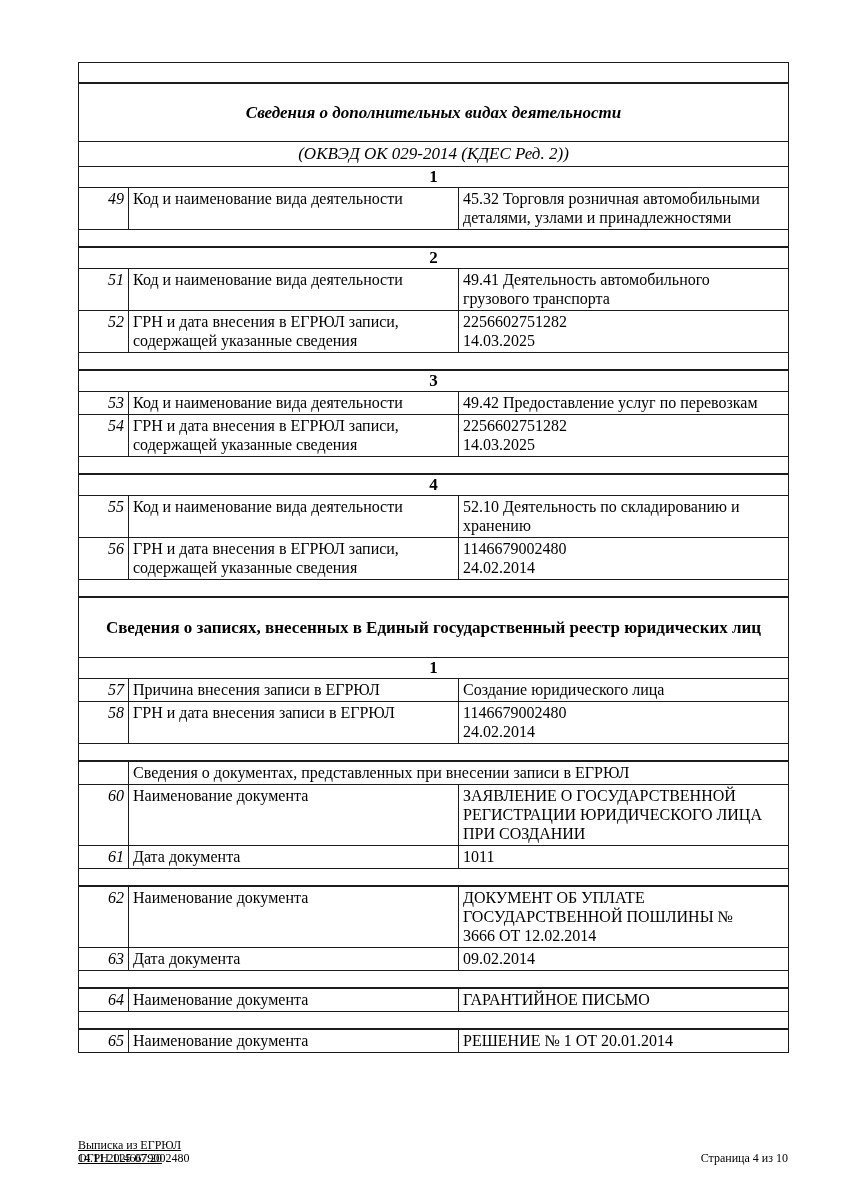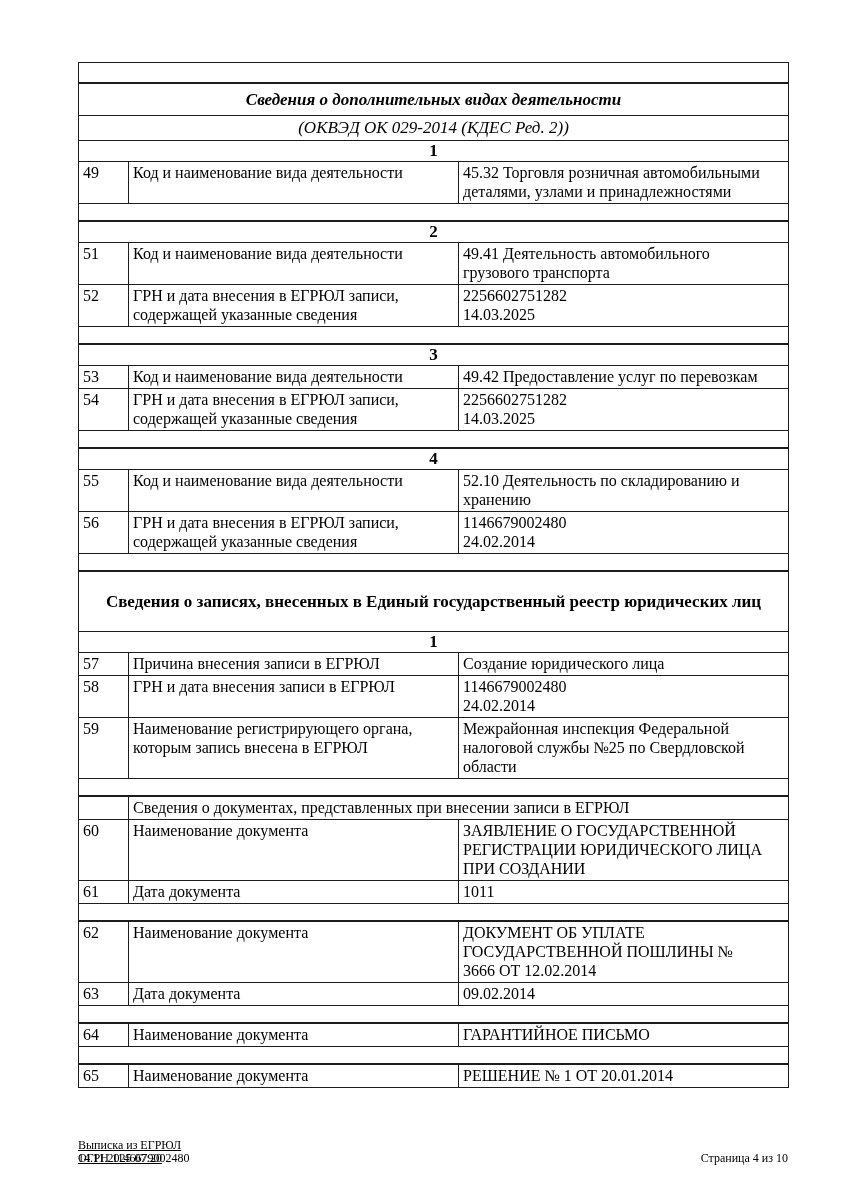--- a/index.html
+++ b/index.html
@@ -28,40 +28,41 @@
     vertical-align: top;
     font-size: 16px;
     line-height: 19px;
     padding: 1px 4px 2px 4px;
     overflow: hidden;
   }
   
   tr.bt2 > td { border-top-width: 2px; }
 
   td.num {
-    text-align: left;
+    text-align: right;
     padding: 1px 2px 2px 2px;
+    font-style: italic;
   }
   td.lbl, td.val {
     white-space: pre-line;
   }
   tr.e > td {
     height: 19px;
     padding: 0;
   }
   tr.sp > td {
     height: 16px;
     padding: 0;
   }
   tr.hbi > td {
     font-weight: bold;
     font-style: italic;
     text-align: center;
     font-size: 17px;
-    padding: 6px 4px;
+    padding: 19px 4px;
   }
   tr.hi > td {
     font-style: italic;
     text-align: center;
     font-size: 17px;
     padding: 2px 4px 3px 4px;
     margin-left: 24px;
   }
   tr.hb > td {
     font-weight: bold;
@@ -206,28 +207,20 @@
     <tr class="d">
       <td class="num">57</td>
       <td class="lbl">Причина внесения записи в ЕГРЮЛ</td>
       <td class="val">Создание юридического лица</td>
     </tr>
     <tr class="d">
       <td class="num">58</td>
       <td class="lbl">ГРН и дата внесения записи в ЕГРЮЛ</td>
       <td class="val">1146679002480
 24.02.2014</td>
-    </tr>
-    <tr class="d">
-      <td class="num">59</td>
-      <td class="lbl">Наименование регистрирующего органа,
-которым запись внесена в ЕГРЮЛ</td>
-      <td class="val">Межрайонная инспекция Федеральной
-налоговой службы №25 по Свердловской
-области</td>
     </tr>
 
     <tr class="sp">
         <td colspan="3"></td>
       </tr>
 
     <tr class="bt2">
       <td class="num"></td>
       <td colspan="2">Сведения о документах, представленных при внесении записи в ЕГРЮЛ</td>
     </tr>

